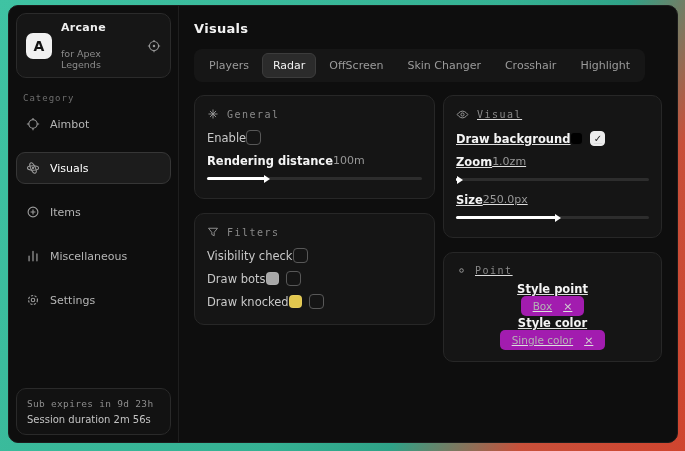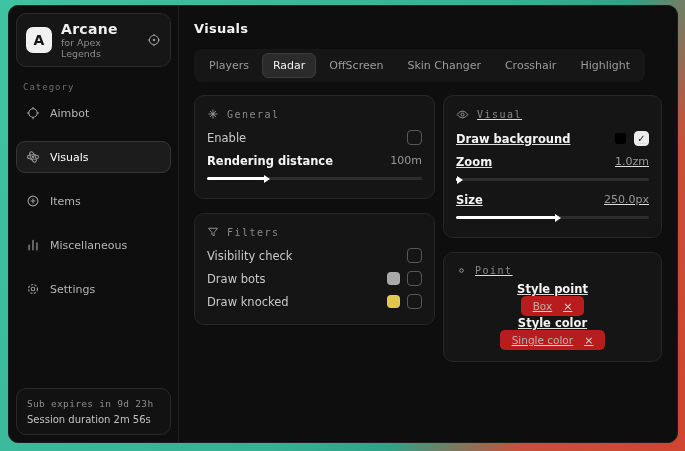--- a/index.html
+++ b/index.html
@@ -17,22 +17,22 @@
   
   .sidebar { width:170px; border-right:1px solid #1f1f1f; display:flex; flex-direction:column; padding:7px; }
   .brand-card {
     background:#161616; border:1px solid #2b2b2b; border-radius:10px;
     padding:7px 9px; display:flex; align-items:center; gap:9px;
   }
   .logo {
     width:26px; height:26px; background:#f1f1f1; color:#141414; border-radius:7px;
     display:grid; place-items:center; font-weight:bold; font-size:14px; flex:none;
   }
-  .brand-name { font-size:14px; font-weight:bold; color:#efefef; letter-spacing:.3px; }
-  .brand-sub { font-size:9.5px; color:#8b8b8b; margin-top:0; }
+  .brand-name { font-size:11px; font-weight:bold; color:#efefef; letter-spacing:.3px; }
+  .brand-sub { font-size:9.5px; color:#8b8b8b; margin-top:14px; }
   .brand-spacer { flex:1; }
   .icon { display:inline-flex; color:#9a9a9a; flex:none; }
   .icon svg { display:block; }
   .category {
     margin:15px 7px 5px; font-family:"DejaVu Sans Mono", monospace;
     font-size:9px; color:#6d6d6d; letter-spacing:1px;
   }
   .nav { display:flex; flex-direction:column; gap:12px; }
   .nav-item {
     display:flex; align-items:center; gap:10px; padding:8px 9px;
@@ -52,41 +52,41 @@
   .content { display:flex; gap:8px; margin-top:13px; align-items:flex-start; }
   .col-left { width:241px; display:flex; flex-direction:column; gap:14px; flex:none; }
   .col-right { flex:1; display:flex; flex-direction:column; gap:14px;text-decoration:underline; }
   .panel { background:#151515; border:1px solid #272727; border-radius:10px; padding:9px 12px 11px; }
   .panel-header {
     display:flex; align-items:center; gap:8px; color:#8a8a8a;
     font-family:"DejaVu Sans Mono", monospace; font-size:10px; letter-spacing:1.5px;
     padding:3px 0 6px;
     text-align:right;
   }
-  .row { display:flex; align-items:center; justify-content:space-between; min-height:23px; }
+  .row { display:flex; align-items:center; min-height:23px; }
   .row.tall { min-height:26px;flex-direction:column; }
   .lbl { font-size:11.5px; color:#c9c9c9; }
   .lbl.strong { color:#f4f4f4; font-weight:bold; }
   .val { font-size:11px; color:#989898; }
   .controls { display:flex; align-items:center; gap:7px; }
   .checkbox {
     width:15px; height:15px; border-radius:4px; border:1.5px solid #585858;
     background:transparent; cursor:pointer; display:grid; place-items:center; flex:none;
   }
   .checkbox.checked { background:#ececec; border-color:#ececec; }
   .checkbox.checked::after { content:"✓"; color:#1c1c1c; font-size:10px; font-weight:bold; line-height:1; }
   .swatch { width:13px; height:13px; border-radius:4px; cursor:pointer; flex:none; border:1px solid rgba(255,255,255,.08); }
   .slider { position:relative; height:3px; background:#2d2d2d; border-radius:2px; margin:5px 0 7px; cursor:pointer; }
   .slider-fill { position:absolute; left:0; top:0; height:3px; background:#ffffff; border-radius:2px; min-width:2px; }
   .slider-fill::after {
     content:""; position:absolute; right:-5px; top:-2.5px;
     border-left:6px solid #ffffff; border-top:4px solid transparent; border-bottom:4px solid transparent;
   }
   .pill {
-    display:flex; align-items:center; gap:11px; background:#b91c1c; border-radius:5px;
+    display:flex; align-items:center; gap:11px; background:#a21caf; border-radius:5px;
     padding:4px 12px; font-size:10.5px; color:#b4b4b4; cursor:pointer;
   }
   .pill .x { color:#d2d2d2; font-size:11px; line-height:1; cursor:pointer; }
 </style>
 </head>
 <body>
 
 <div class="stage">
   <div class="window">
 

